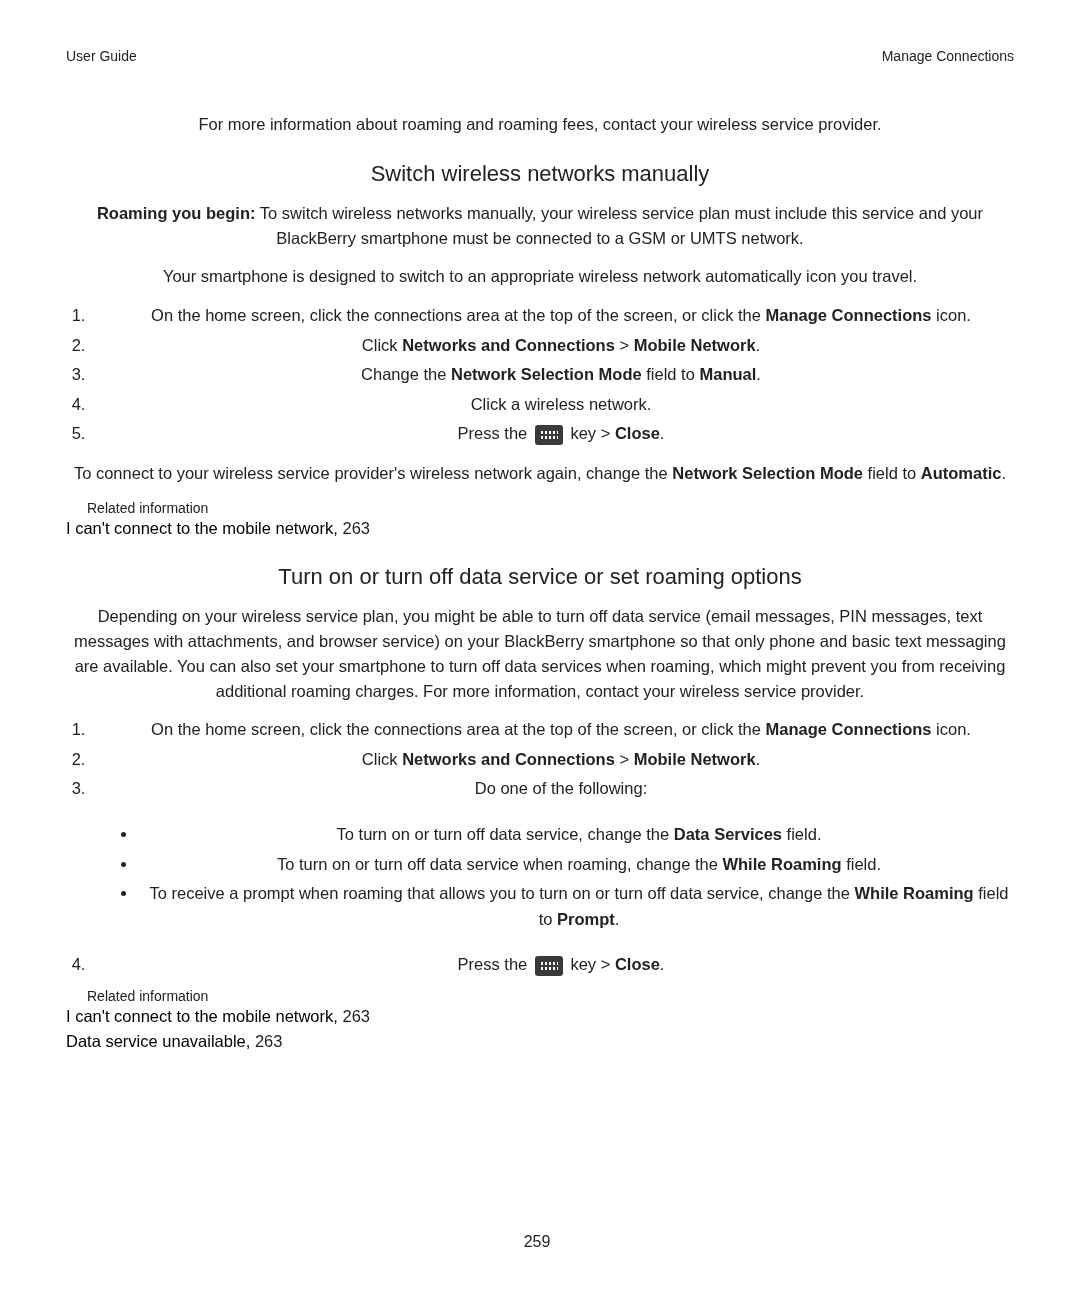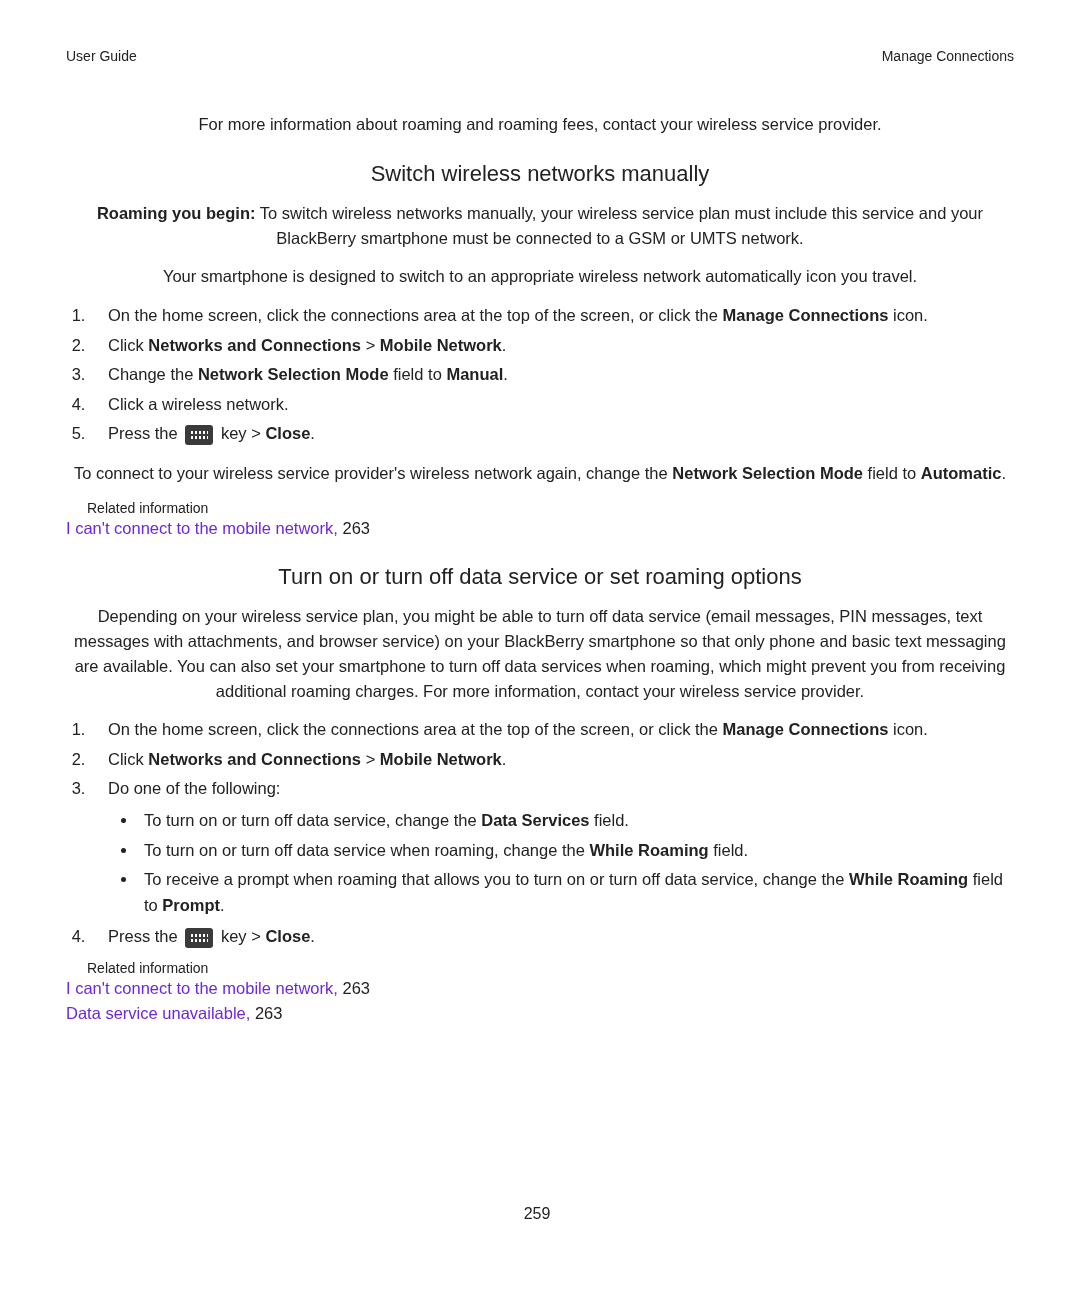--- a/index.html
+++ b/index.html
@@ -37,34 +37,35 @@
   ol.numbered {
     list-style: decimal;
     padding-left: 0;
     margin: 10px 0;
   }
   ol.numbered > li {
     font-size: 16.5px;
     line-height: 1.55;
     margin: 4px 0 4px 24px;
     padding-left: 18px;
+    text-align: center;
   }
   ul.bullets {
     list-style: disc;
     padding-left: 0;
-    margin: 6px 0;
+    margin: 20px 0;
   }
   ul.bullets > li {
     font-size: 16.5px;
     line-height: 1.55;
     margin: 4px 0 4px 30px;
     padding-left: 6px;
   }
   .link {
-    color: #6d28d9;
+    color: #000000;
     text-decoration: none;
   }
   .bbkey {
     display: inline-block;
     vertical-align: middle;
     width: 28px;
     height: 20px;
     background: #3a3a3a;
     border-radius: 3px;
     position: relative;

